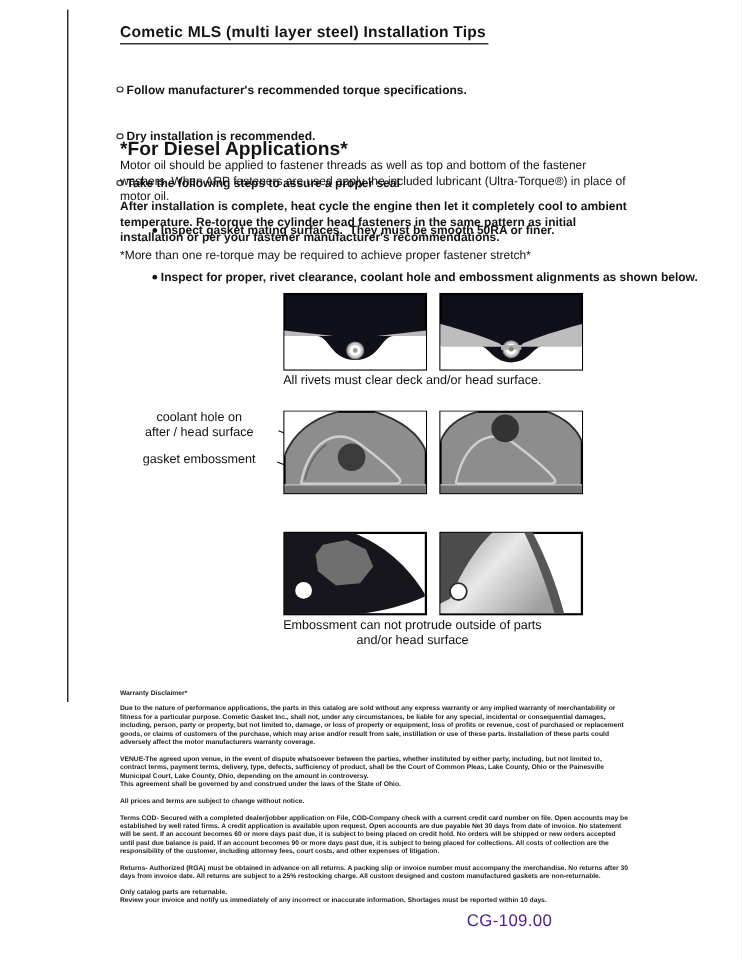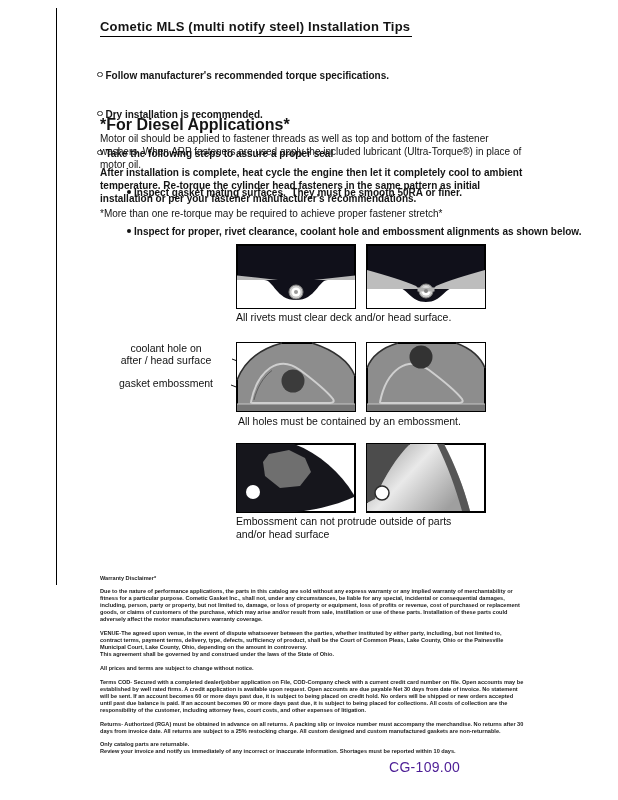--- a/index.html
+++ b/index.html
@@ -19,36 +19,36 @@
   .glyph{flex:0 0 auto;margin-right:3px;position:relative;top:-1px;}
   .glyph.hollow{display:inline-block;width:3.5px;height:3.5px;border:1px solid #333;border-radius:50%;}
   .glyph.solid{display:inline-block;width:4px;height:4px;background:#141414;border-radius:50%;}
   .diesel-h{position:absolute;left:100px;top:116px;font-size:16px;font-weight:bold;}
   .bodytext{position:absolute;left:100px;width:424px;font-size:10px;line-height:12.8px;white-space:pre-wrap;}
   .p1{top:133px;}
   .p2{top:167px;font-weight:bold;}
   .note{top:208px;}
   .dg-header{position:absolute;width:120px;text-align:center;font-size:14px;letter-spacing:.4px;color:#1a1a1a;margin-top:30px;}
   .dg-box{position:absolute;display:block;}
-  .dg-caption{position:absolute;font-size:10.5px;line-height:12.5px;color:#111;}
+  .dg-caption{position:absolute;font-size:10.5px;line-height:12.5px;color:#111;text-align:center;}
   .dg-label{position:absolute;left:100px;width:132px;text-align:center;font-size:10.5px;line-height:11.5px;color:#111;}
   .leader-svg{position:absolute;left:205px;top:345px;pointer-events:none;}
   .fineprint{position:absolute;left:100px;top:575px;width:424px;font-size:5.6px;line-height:7.1px;font-weight:bold;color:#1c1c1c;}
   .fineprint .wtitle{margin:0 0 6px 0;}
   .fineprint p{margin:0 0 6.5px 0;white-space:pre-line;}
   .page-num{position:absolute;left:389px;top:759px;font-size:14px;color:#4c1d95;letter-spacing:.3px;}
 </style>
 </head>
 <body>
 
 <div class="page">
 
   <div class="vline"></div>
 
-  <div class="doc-title">Cometic MLS (multi notify steel) Installation Tips</div>
+  <div class="doc-title">Cometic MLS (multi layer steel) Installation Tips</div>
 
   <div class="bullets">
     <div class="b-row"><span class="glyph hollow"></span><span>Follow manufacturer's recommended torque specifications.</span></div>
     <div class="b-row"><span class="glyph hollow"></span><span>Dry installation is recommended.</span></div>
     <div class="b-row"><span class="glyph hollow"></span><span>Take the following steps to assure a proper seal</span></div>
     <div class="b-row sub"><span class="glyph solid"></span><span>Inspect gasket mating surfaces.  They must be smooth 50RA or finer.</span></div>
     <div class="b-row sub"><span class="glyph solid"></span><span>Inspect for proper, rivet clearance, coolant hole and embossment alignments as shown below.</span></div>
   </div>
 
   <div class="diesel-h">*For Diesel Applications*</div>
@@ -106,21 +106,20 @@
     <rect x="1" y="1" width="118" height="68" fill="#8d8d8d" stroke="#000" stroke-width="2"></rect>
     <rect x="1" y="62" width="118" height="7" fill="#767676"></rect>
     <line x1="1" y1="62" x2="119" y2="62" stroke="#c4c4c4" stroke-width="1"></line>
     <path d="M1,1 H32 Q8,8 1,26 Z" fill="#fff"></path>
     <path d="M119,1 H90 Q112,9 119,26 Z" fill="#fff"></path>
     <path d="M32,1 Q8,8 1,26" stroke="#2f2f2f" fill="none" stroke-width="1.6"></path>
     <path d="M90,1 Q112,9 119,26" stroke="#2f2f2f" fill="none" stroke-width="1.6"></path>
     <path d="M14,60 C17,45 23,33 33,26 C43,19.5 53,20.5 63,28 C77,38.5 89,48 96,57 C97.5,59.5 96.5,61 93,61 L18,61 C14.8,61 13.6,60.8 14,60 Z" fill="none" stroke="#cfcfcf" stroke-width="2"></path>
     <circle cx="55" cy="15" r="11.5" fill="#333"></circle>
   </svg>
-  <div class="dg-caption" style="left:238px;top:415px;">All holes must be contained by an embossment.</div>
 
   <div class="dg-header" style="left:236px;top:428px;">RIGHT</div>
   <div class="dg-header" style="left:366px;top:428px;">WRONG</div>
   <svg class="dg-box" style="left:236px;top:443px;" width="120" height="70" viewBox="0 0 120 70">
     <rect x="1" y="1" width="118" height="68" fill="#ffffff" stroke="#000" stroke-width="2"></rect>
     <path d="M1,1 H58 C84,11 104,29 118,52 L118,54 C100,62 82,66.5 60,69 H1 Z" fill="#16161c"></path>
     <path d="M33,11 L53,7 L69,15 L75,29 L64,43 L44,45 L29,33 L27,19 Z" fill="#6f6f6f"></path>
     <circle cx="17" cy="49" r="7" fill="#fff"></circle>
   </svg>
   <svg class="dg-box" style="left:366px;top:443px;" width="120" height="70" viewBox="0 0 120 70">

